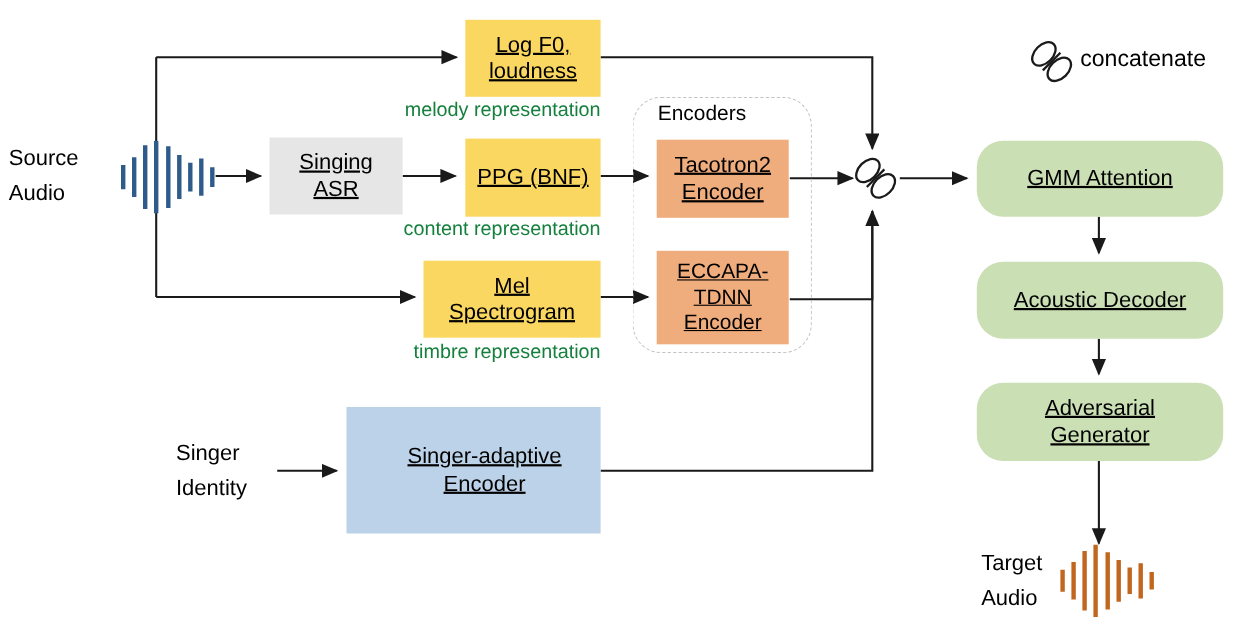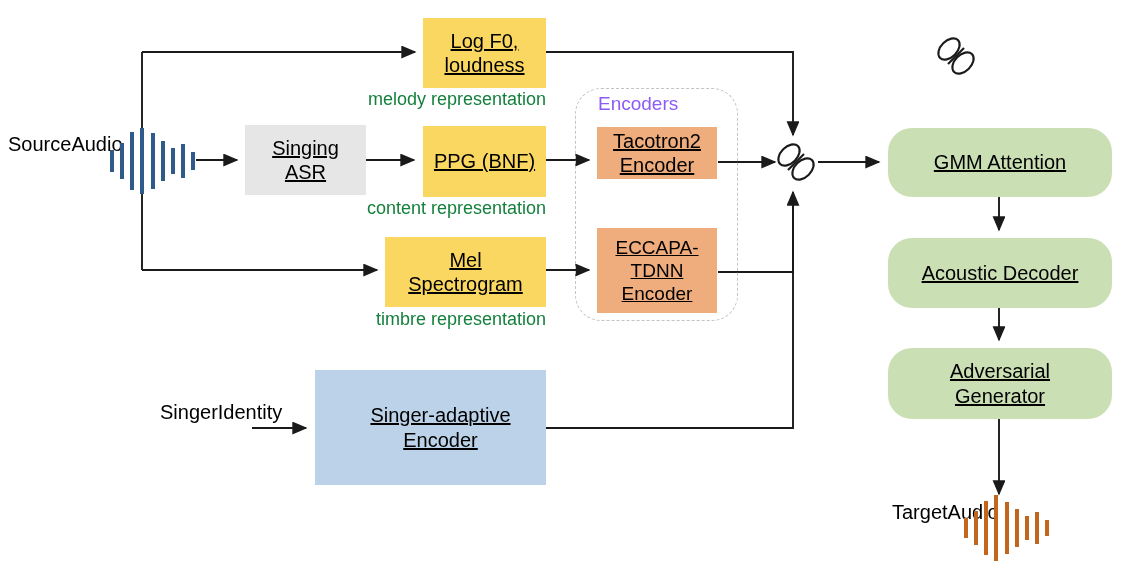--- a/index.html
+++ b/index.html
@@ -45,35 +45,35 @@
 
   .plain-label {
     position: absolute;
     color: #000000;
     font-size: 20px;
     line-height: 1.22;
     text-align: center;
     display: flex;
     align-items: center;
     justify-content: space-between;
-    flex-direction: row;
+    flex-direction: column;
   }
   .plain-label span { display: block; }
 
   .caption {
     position: absolute;
     color: #15803d;
     font-size: 18px;
     line-height: 1.1;
     white-space: nowrap;
     text-align: right;
   }
   .group-label {
     position: absolute;
-    color: #8b5cf6;
+    color: #000000;
     font-size: 19px;
     line-height: 1.1;
     white-space: nowrap;
   }
   .group-box {
     position: absolute;
     border: 1.6px dashed #C3C3C3;
     border-radius: 26px;
     box-sizing: border-box;
   }
@@ -182,21 +182,21 @@
       <span>Mel</span><br>
       <span>Spectrogram</span>
     </div>
   </div>
 
   <div class="caption" style="left:246px; top:310px; width:300px;">timbre representation</div>
 
   <div class="group-box" style="left:575px; top:88px; width:163px; height:233px;"></div>
   <div class="group-label" style="left:598px; top:94px;">Encoders</div>
 
-  <div class="node orange" style="left:597px; top:127px; width:120px; height:52px;">
+  <div class="node orange" style="left:597px; top:127px; width:120px; height:71px;">
     <div>
       <span>Tacotron2</span><br>
       <span>Encoder</span>
     </div>
   </div>
 
   <div class="node orange" style="left:597px; top:228px; width:120px; height:85px; font-size:19px;">
     <div>
       <span>ECCAPA-</span><br>
       <span>TDNN</span><br>
@@ -224,20 +224,21 @@
     <line x1="16" y1="32" x2="32" y2="16" stroke="#1A1A1A" stroke-width="2.1"></line>
   </svg>
 
   <svg class="chain" style="left:932px; top:32px;" width="48" height="48" viewBox="0 0 48 48">
     <g stroke="#1A1A1A" stroke-width="2.1" fill="#ffffff">
       <ellipse cx="17" cy="17" rx="8.2" ry="12.6" transform="rotate(45 17 17)"></ellipse>
       <ellipse cx="31" cy="31" rx="8.2" ry="12.6" transform="rotate(45 31 31)"></ellipse>
     </g>
     <line x1="16" y1="32" x2="32" y2="16" stroke="#1A1A1A" stroke-width="2.1"></line>
   </svg>
+  <div class="legend-text" style="left:982px; top:42px;">concatenate</div>
 
   <div class="node green" style="left:888px; top:128px; width:224px; height:69px;">
     <span>GMM Attention</span>
   </div>
 
   <div class="node green" style="left:888px; top:348px; width:224px; height:71px;">
     <div>
       <span>Adversarial</span><br>
       <span>Generator</span>
     </div>

